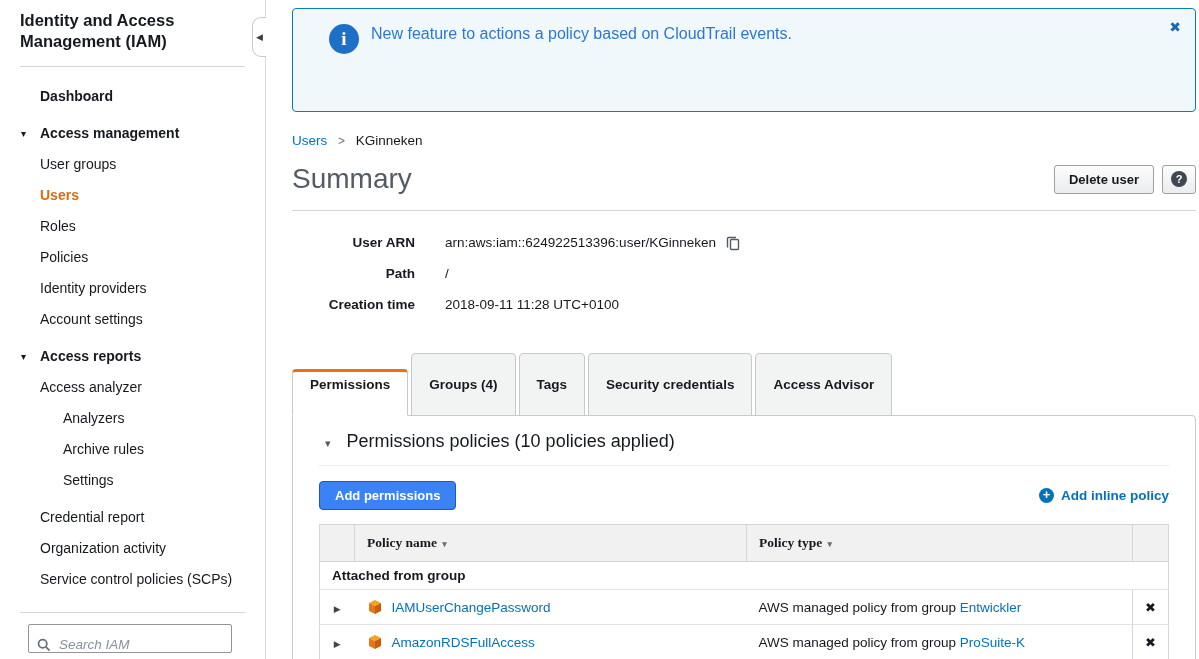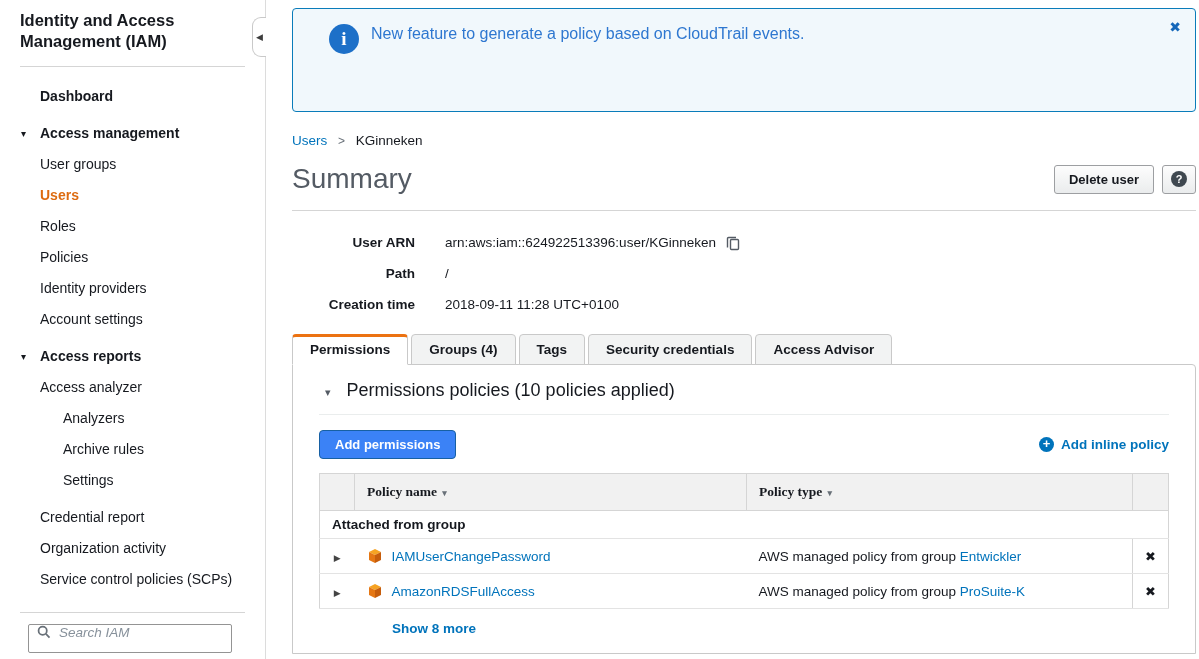--- a/index.html
+++ b/index.html
@@ -13,21 +13,21 @@
     padding:10px 20px 0 20px; width:230px; }
   .sb-divider { border-top:1px solid #d5d5d5; margin:14px 20px 0 20px; }
   .sb-nav { margin-top:14px; font-size:14px; }
   .sb-item { position:relative; line-height:31px; padding-left:40px; cursor:pointer; white-space:nowrap; }
   .sb-item.bold { font-weight:bold; }
   .sb-item.gap { margin-top:6px; }
   .sb-item.deep { padding-left:63px; }
   .sb-item.active { color:#dd6b10; font-weight:bold; }
   .sb-caret { position:absolute; left:21px; top:0; font-size:10px; color:#16191f; }
   .sb-search { position:absolute; left:28px; top:624px; width:204px; height:29px;
-    border:1px solid #949494; border-radius:2px; background:#fff; display:flex; align-items:flex-start; padding:0 8px; }
+    border:1px solid #949494; border-radius:2px; background:#fff; display:flex; align-items:flex-end; padding:0 8px; }
   .sb-search input { border:none; outline:none; width:160px; font-size:13.5px; margin-left:8px;
     font-family:"Liberation Sans","DejaVu Sans",sans-serif; color:#16191f; background:transparent; }
   .sb-search input::placeholder { font-style:italic; color:#87919b; }
 
   
   .v-divider { position:absolute; left:265px; top:0; width:1px; height:659px; background:#dcdcdc; }
   .collapse-handle { position:absolute; left:252px; top:17px; width:14px; height:40px; background:#fff;
     border:1px solid #c9c9c9; border-right:none; border-radius:9px 0 0 9px; cursor:pointer;
     display:flex; align-items:center; justify-content:center; }
   .collapse-handle span { font-size:9px; color:#3d3d3d; }
@@ -64,21 +64,21 @@
 
   .details { margin-top:16px; font-size:13.5px; }
   .detail-row { display:flex; align-items:center; height:31px; }
   .detail-label { width:123px; text-align:right; font-weight:bold; color:#16191f; flex:0 0 123px; }
   .detail-value { margin-left:30px; color:#16191f; }
   .copy-icon { margin-left:9px; cursor:pointer; display:inline-flex; }
 
   
   .tabs { margin-top:14px; display:flex; gap:3px; align-items:flex-end; position:relative; z-index:2; margin-bottom:-1px; }
   .tab { font-size:13.5px; font-weight:bold; color:#16191f; background:#f2f3f3;
-    border:1px solid #c9c9c9; border-radius:4px 4px 0 0; padding:7px 17px; cursor:pointer; white-space:nowrap; }
+    border:1px solid #c9c9c9; border-radius:4px 4px 0 0; padding:23px 17px; cursor:pointer; white-space:nowrap;margin-top:19px; }
   .tab.active { background:#fff; border-top:3px solid #ec7211; border-bottom:1px solid #fff; padding-top:5px; }
 
   
   .panel { position:relative; background:#fff; border:1px solid #c9c9c9; border-radius:0 4px 0 0;
     min-height:290px; padding:0 26px; }
   .section-header { padding:15px 0 13px 0; border-bottom:1px solid #eaeded; font-size:18px; color:#16191f; }
   .section-caret { font-size:11px; color:#545b64; margin:0 11px 0 6px; cursor:pointer; }
   .actions-row { margin:15px 0 14px 0; display:flex; justify-content:space-between; align-items:center; }
   .btn-blue { height:29px; padding:0 15px; background:#3b82f6; border:1px solid #1760a3; border-radius:4px;
     color:#fff; font-size:13px; font-weight:bold; cursor:pointer;
@@ -149,21 +149,21 @@
   <div class="v-divider"></div>
   <div class="collapse-handle">
     <span>◀</span>
   </div>
 
   <main class="main">
 
     <div class="banner">
       <div class="info-icon">i</div>
       <div class="banner-text">
-        <div class="banner-title">New feature to generate a policy based on CloudTrail events.</div>
+        <div class="banner-title">New feature to actions a policy based on CloudTrail events.</div>
       </div>
       <span class="banner-close">✖</span>
     </div>
 
     <div class="breadcrumb">
       <a class="bc-link">Users</a>
       <span class="bc-sep">&gt;</span>
       <span class="bc-current">KGinneken</span>
     </div>
 

